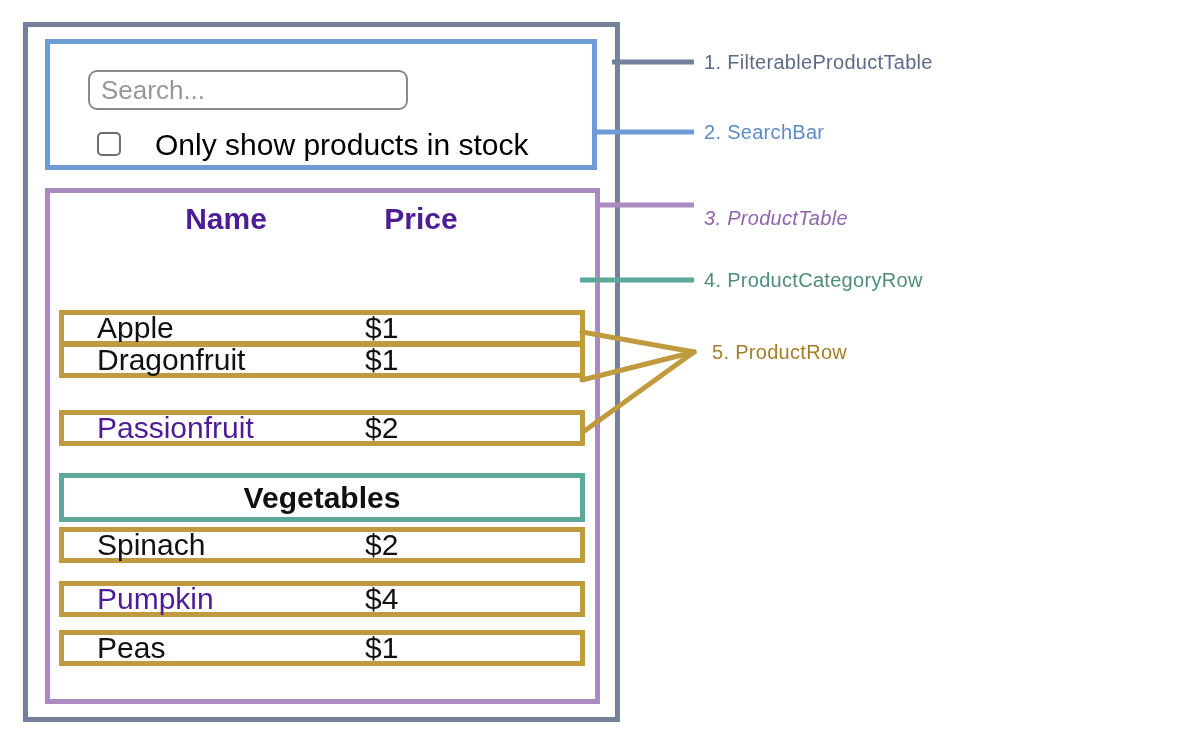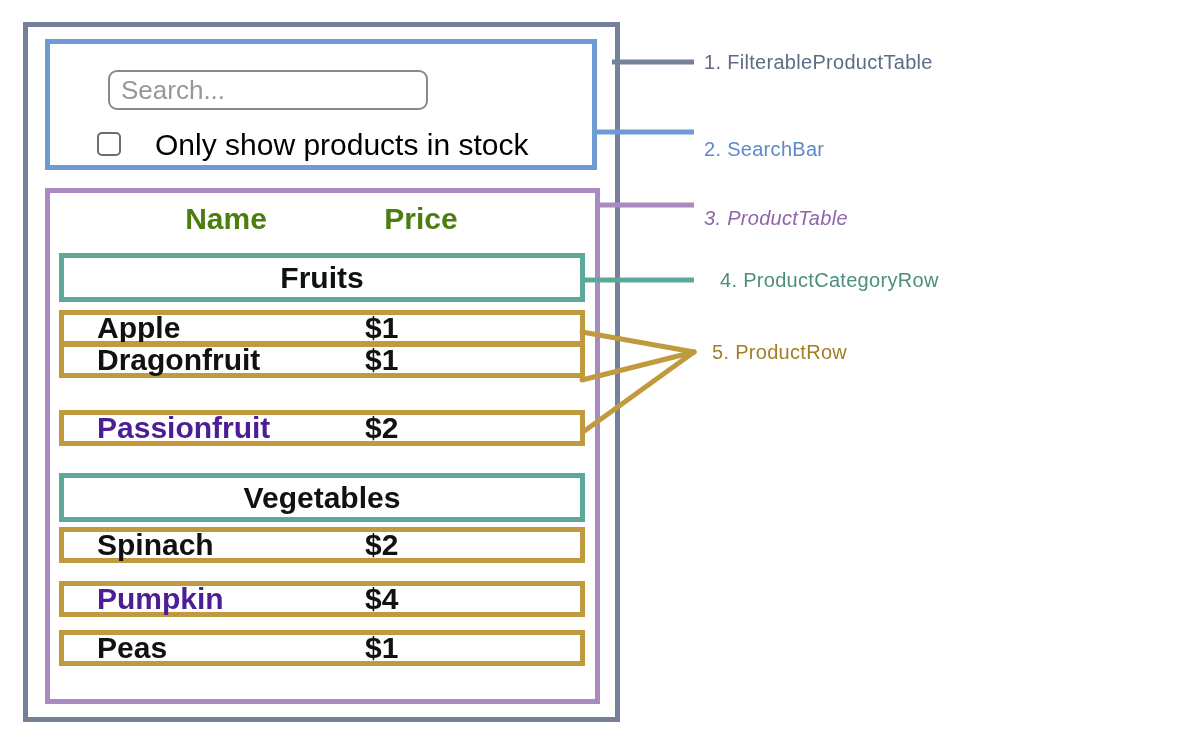--- a/index.html
+++ b/index.html
@@ -9,75 +9,72 @@
   }
   .box{position:absolute;box-sizing:border-box;background:transparent;}
   .box-gray  {left:23px;top:22px;width:597px;height:700px;border:5px solid #75819b;}
   .box-blue  {left:45px;top:39px;width:552px;height:131px;border:5px solid #6f9bd4;}
   .box-purple{left:45px;top:188px;width:555px;height:516px;border:5px solid #a98ac1;}
 
   .search-input{
     position:absolute;left:88px;top:70px;width:320px;height:40px;
     box-sizing:border-box;border:2px solid #8a8a8a;border-radius:9px;
     font-family:"Liberation Sans",sans-serif;font-size:26px;color:#333;
-    padding:0 11px;outline:none;background:#fff;margin-left:20px;
+    padding:0 11px;outline:none;background:#fff;
   }
   .search-input::placeholder{color:#979797;}
 
   .cb{
     position:absolute;left:97px;top:132px;width:24px;height:24px;
     box-sizing:border-box;border:2px solid #6e6e6e;border-radius:5px;background:#fff;
   }
   .cb-label{
     position:absolute;left:155px;top:128px;font-size:30px;line-height:34px;color:#000;
     white-space:nowrap;
   }
 
   .hdr{
     position:absolute;top:203px;transform:translateX(-50%);
-    font-size:30px;line-height:32px;font-weight:bold;color:#4d7c0f;white-space:nowrap;
+    font-size:30px;line-height:32px;font-weight:bold;color:#4c1d95;white-space:nowrap;
   }
 
   .trow{
     position:absolute;left:59px;width:526px;box-sizing:border-box;
     display:flex;align-items:center;font-size:30px;color:#111;background:#fff;
   }
   .cat{height:49px;border:5px solid #5ca899;justify-content:center;font-weight:bold;}
-  .prow{height:36px;border:5px solid #c09a3e;font-weight:bold;}
+  .prow{height:36px;border:5px solid #c09a3e;}
   .pname{margin-left:33px;white-space:nowrap;}
   .pprice{position:absolute;left:301px;white-space:nowrap;}
   .oos{color:#4c1d95;}
 
   .connectors{position:absolute;left:0;top:0;pointer-events:none;}
 
   .dlabel{
     position:absolute;left:704px;font-size:20px;line-height:38px;
     letter-spacing:0.3px;white-space:nowrap;
   }
-  .dl1{top:43px;} .dl2{top:130px;} .dl3{top:199px;font-style:italic;} .dl4{top:261px;} .dl5{top:333px;}
+  .dl1{top:43px;} .dl2{top:113px;} .dl3{top:199px;font-style:italic;} .dl4{top:261px;} .dl5{top:333px;}
 </style>
 </head>
 <body>
 
 <div class="canvas">
 
   <div class="box box-gray"></div>
   <div class="box box-blue"></div>
   <div class="box box-purple"></div>
 
   <input class="search-input" type="text" placeholder="Search..." style="">
   <div class="cb"></div>
   <div class="cb-label">Only show products in stock</div>
 
   <div class="hdr" style="left:226px">Name</div>
   <div class="hdr" style="left:421px">Price</div>
 
-  <div class="trow cat" style="top:253px">
-    <span>Fruits</span>
-  </div>
   <div class="trow prow" style="top:310px">
     <span class="pname">Apple</span>
     <span class="pprice">$1</span>
   </div>
   <div class="trow prow" style="top:342px">
     <span class="pname">Dragonfruit</span>
     <span class="pprice">$1</span>
   </div>
   <div class="trow prow" style="top:410px">
     <span class="pname oos">Passionfruit</span>
@@ -106,16 +103,16 @@
     <line x1="597" y1="205" x2="694" y2="205" stroke-width="5" stroke="#a98ac1"></line>
     <line x1="580" y1="280" x2="694" y2="280" stroke-width="5" stroke="#5ca899"></line>
     <line x1="582" y1="332" x2="694" y2="352" stroke-width="5" stroke-linecap="round" stroke="#c09a3e"></line>
     <line x1="582" y1="380" x2="694" y2="352" stroke-width="5" stroke-linecap="round" stroke="#c09a3e"></line>
     <line x1="583" y1="432" x2="694" y2="352" stroke-width="5" stroke-linecap="round" stroke="#c09a3e"></line>
   </svg>
 
   <div class="dlabel dl1" style="color: rgb(94, 107, 133);">1. FilterableProductTable</div>
   <div class="dlabel dl2" style="color: rgb(93, 139, 199);">2. SearchBar</div>
   <div class="dlabel dl3" style="color: rgb(144, 101, 173);">3. ProductTable</div>
-  <div class="dlabel dl4" style="color: rgb(78, 141, 126); margin-left: 16px;">4. ProductCategoryRow</div>
+  <div class="dlabel dl4" style="color: rgb(78, 141, 126);">4. ProductCategoryRow</div>
   <div class="dlabel dl5" style="color: rgb(163, 126, 39); margin-left: 8px;">5. ProductRow</div>
 
 </div>
 
 </body></html>

